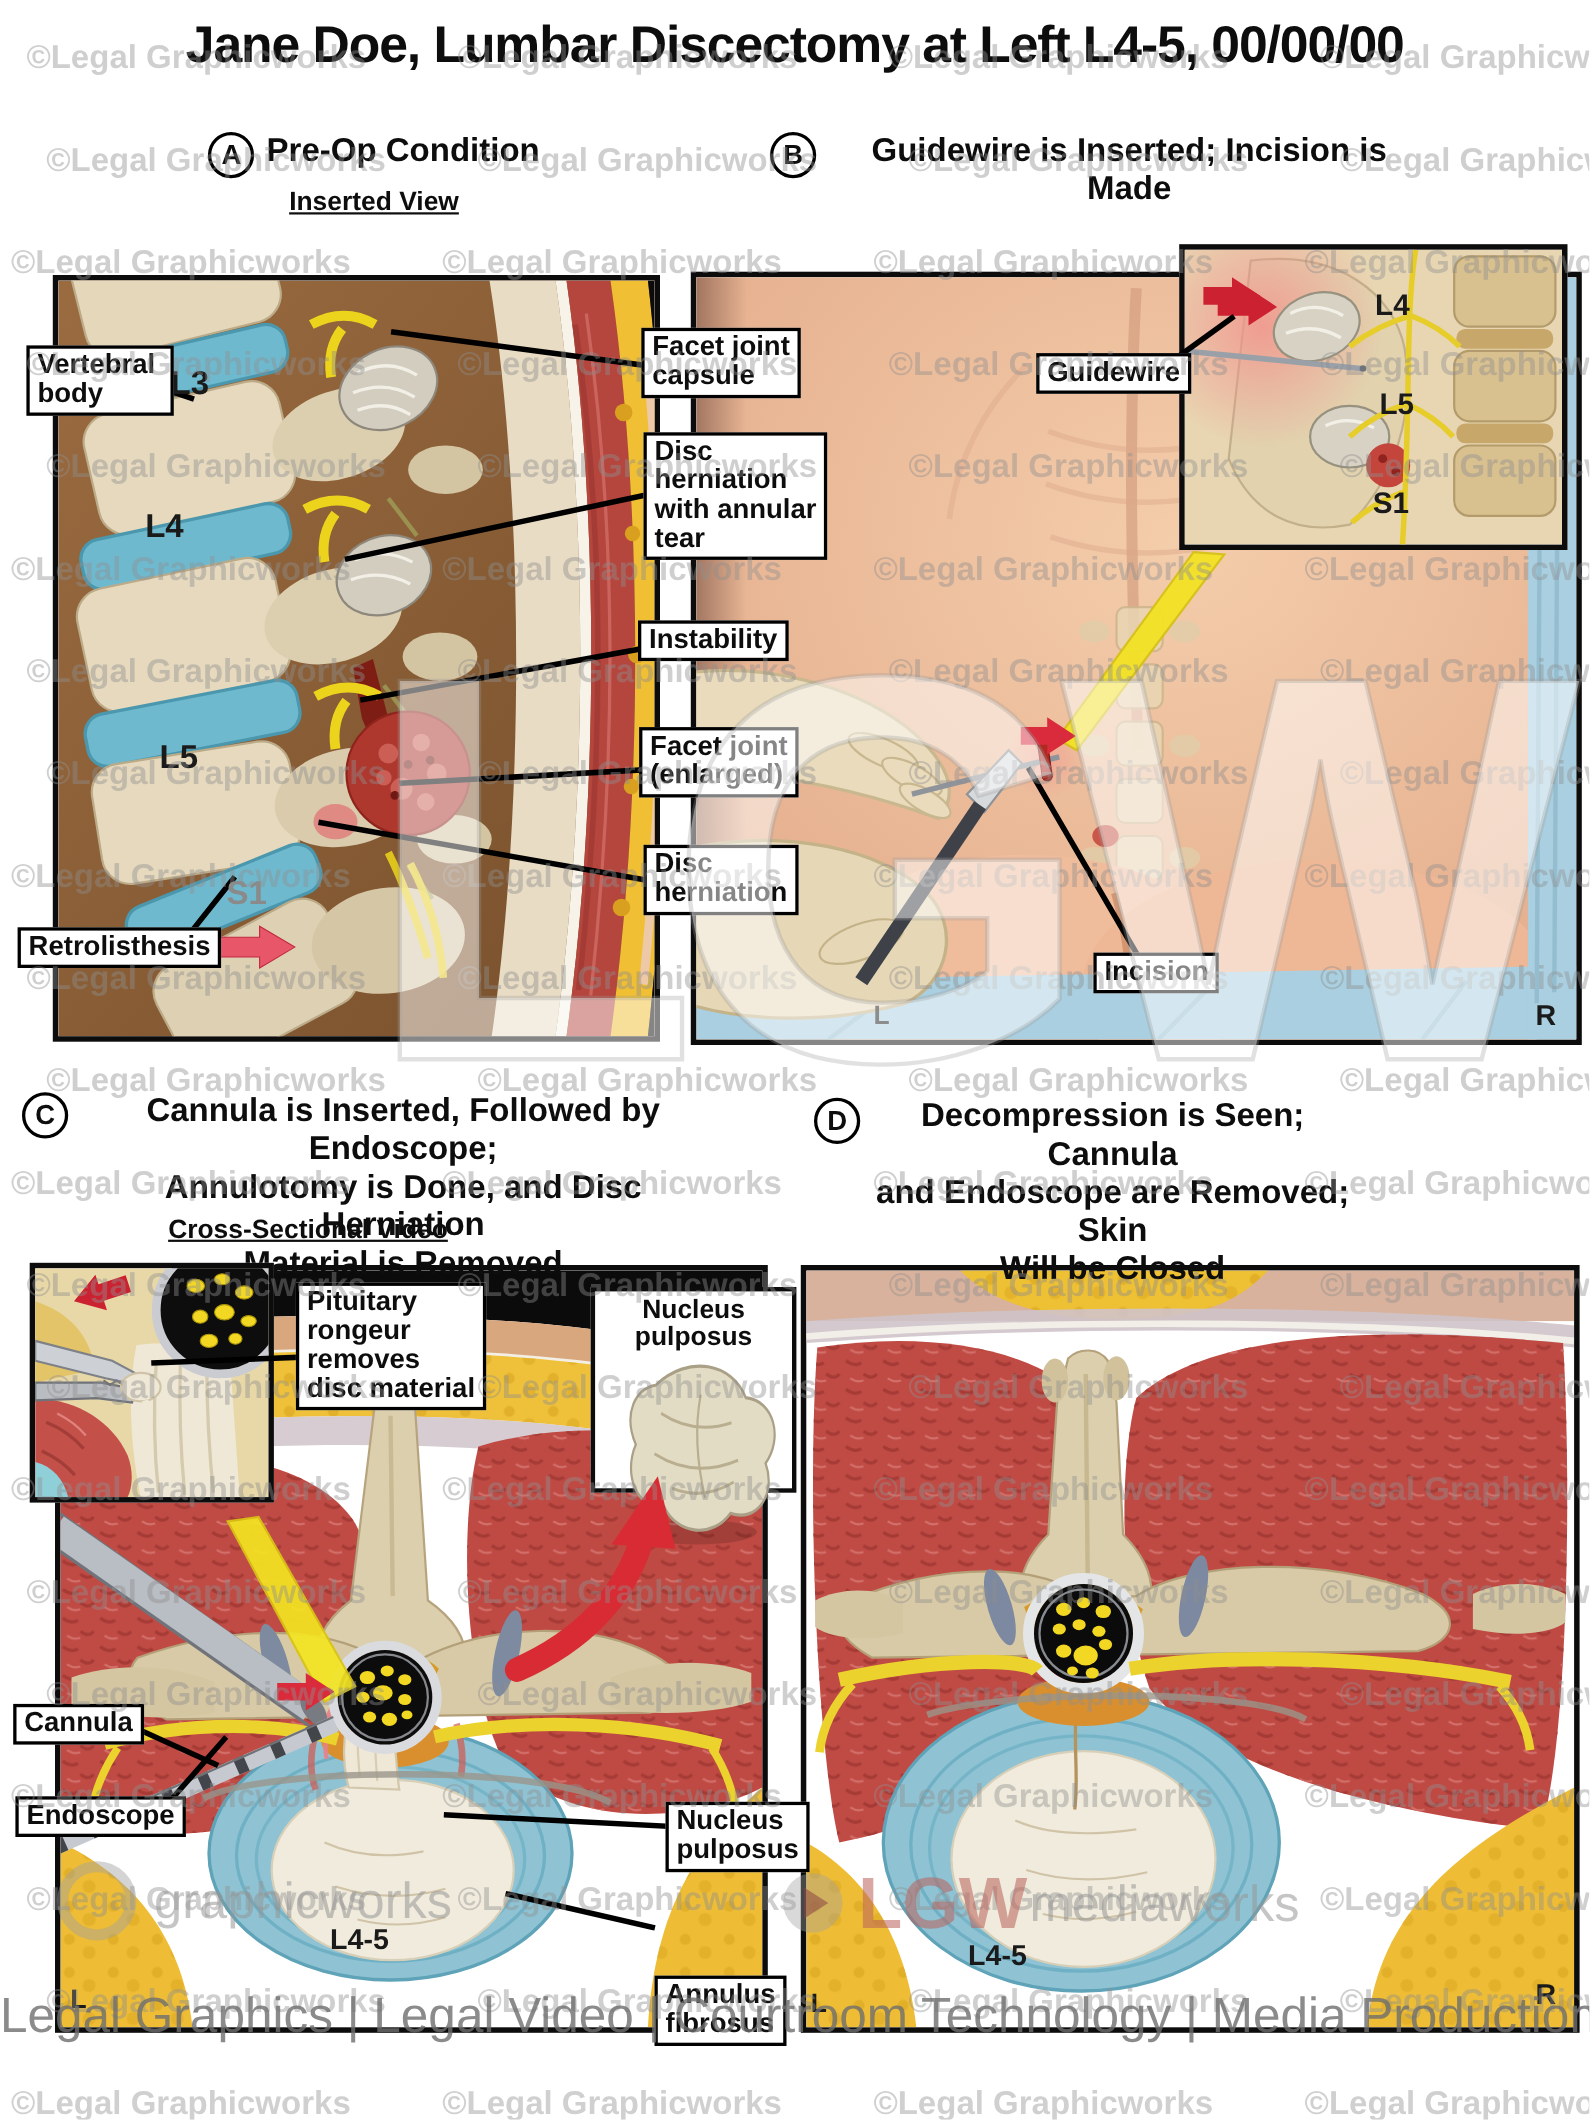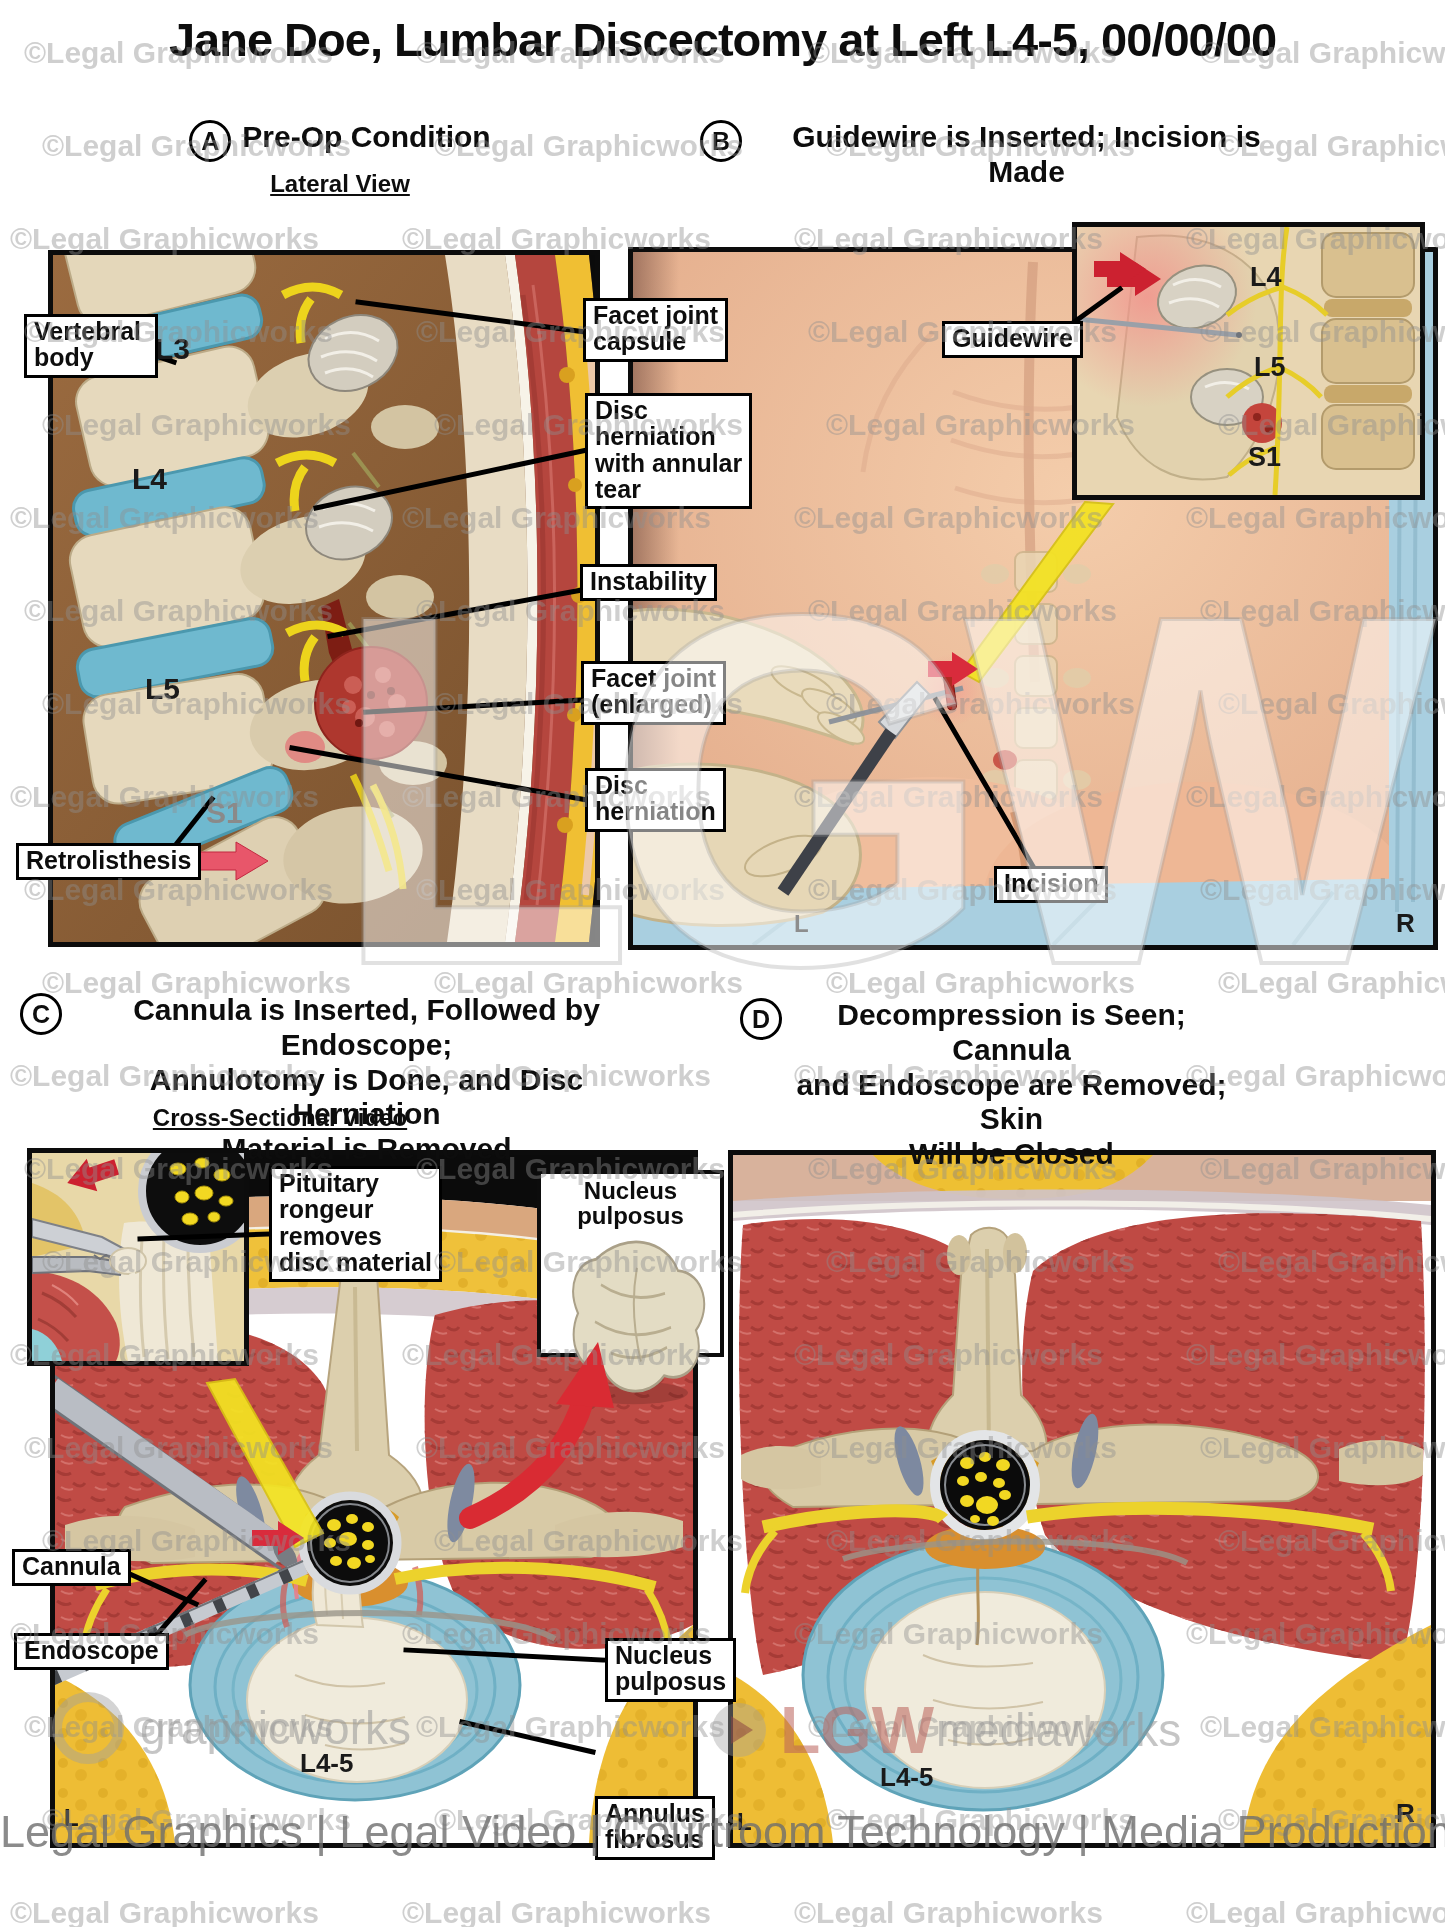--- a/index.html
+++ b/index.html
@@ -54,21 +54,21 @@
   <div id="title">Jane Doe, Lumbar Discectomy at Left L4-5, 00/00/00</div>
 
   <div class="panel-heading" style="left:60px;top:120px;width:560px;">
     <span class="hl">A</span>
     <span class="ht">Pre-Op Condition</span>
   </div>
   <div class="panel-heading" style="left:700px;top:120px;width:600px;">
     <span class="hl">B</span>
     <span class="ht">Guidewire is Inserted; Incision is Made</span>
   </div>
-  <div class="view-label" style="left:90px;top:170px;width:500px;">Lateral View</div>
+  <div class="view-label" style="left:90px;top:170px;width:500px;">Inserted View</div>
 
   <div class="panel-heading" style="left:20px;top:993px;width:640px;">
     <span class="hl">C</span>
     <span class="ht">Cannula is Inserted, Followed by Endoscope;
 Annulotomy is Done, and Disc Herniation
 Material is Removed</span>
   </div>
   <div class="panel-heading" style="left:740px;top:998px;width:490px;">
     <span class="hl">D</span>
     <span class="ht">Decompression is Seen; Cannula

